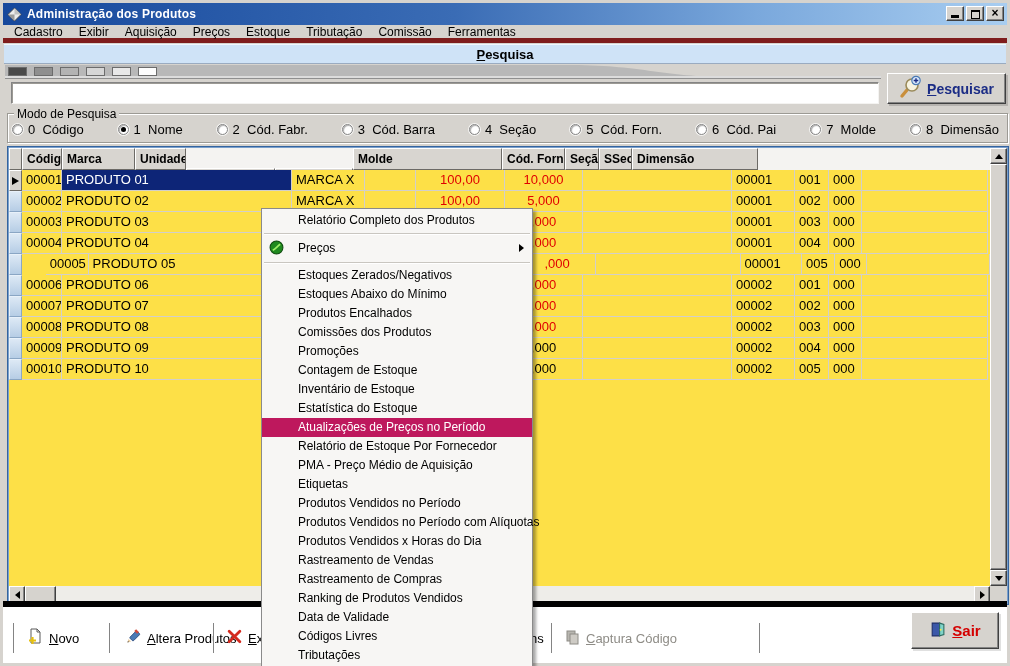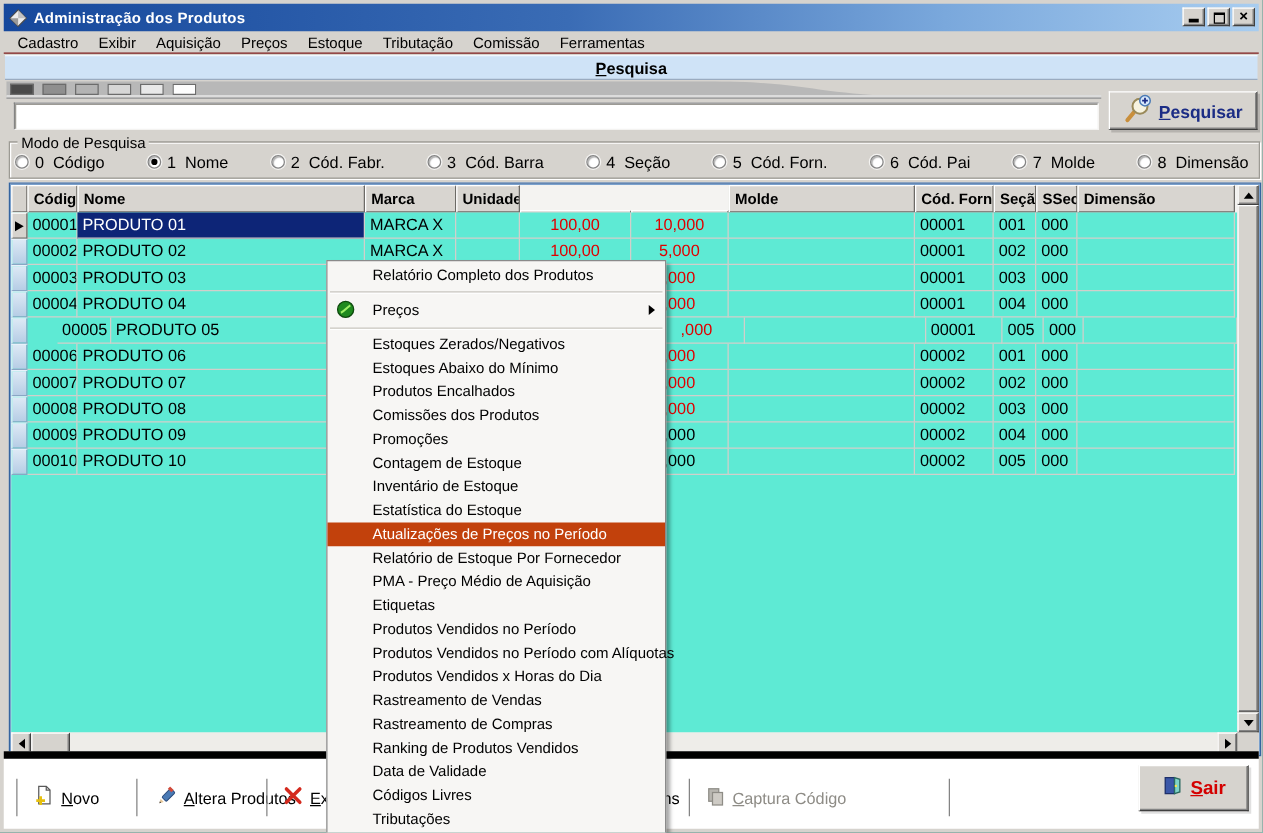--- a/index.html
+++ b/index.html
@@ -18,21 +18,21 @@
   .wbtn { width:18px; height:15px; background:#d6d3ce; border:1px solid;
     border-color:#fff #404040 #404040 #fff; box-shadow:inset -1px -1px 0 #848484;
     display:flex; align-items:flex-end; justify-content:center; cursor:default; }
   .g-min { width:8px; height:3px; background:#000; margin-bottom:2px; }
   .g-max { width:9px; height:9px; border:1px solid #000; border-top:2px solid #000; margin-bottom:1px; }
   .g-x { font-size:12px; font-weight:bold; line-height:13px; color:#000; }
 
   
   .menubar { position:absolute; left:0; top:22px; right:0; height:18px;
     display:flex; align-items:center; padding-left:3px; font-size:12px;
-    border-bottom:1px solid #7f1d1d; }
+    border-bottom:5px solid #7f1d1d; }
   .mb-item { padding:1px 8px; color:#000; }
 
   
   .searchhdr { position:absolute; left:1px; top:41px; right:1px; height:20px;
     background:#cfe3f7; border-top:1px solid #f2f7fd; border-bottom:1px solid #9aabc0;
     text-align:center; font-size:13px; font-weight:bold; line-height:19px; color:#000; }
   .accel::first-letter { text-decoration:underline; }
 
   
   .decor { position:absolute; left:2px; top:62px; width:885px; height:17px; }
@@ -67,21 +67,21 @@
 
   
   .grid { position:absolute; left:4px; top:143px; width:1002px; height:459px;
     border:1px solid #35649f; box-shadow:0 0 0 1px #7aa0cc inset; background:#f4f3f1; }
   .ghead { position:absolute; left:1px; top:1px; right:18px; height:22px; display:flex; }
   .hind { width:13px; background:#d6d3ce; border:1px solid; border-color:#fff #6c6a66 #6c6a66 #fff; }
   .hcell { background:#d8d5d0; border:1px solid; border-color:#fff #6c6a66 #6c6a66 #fff;
     font-size:12px; font-weight:bold; padding:3px 0 0 4px; color:#000;
     white-space:nowrap; overflow:hidden; }
   .hcell.red { color:#e00000;margin-top:20px; }
-  .gbody { position:absolute; left:1px; top:23px; right:18px; bottom:18px; background:#5eead4; }
+  .gbody { position:absolute; left:1px; top:23px; right:18px; bottom:18px; background:#fde047; }
   .grow { display:flex; height:21px; }
   .ind { width:13px; background:linear-gradient(#dde9f5,#b6cde5); border:1px solid #8aa6c4;
     border-top-color:#e8f1fa; border-left-color:#e8f1fa; display:flex; align-items:center;
     justify-content:center; }
   .ind.cur { background:#d6d3ce; border-color:#fff #6c6a66 #6c6a66 #fff; }
   .cell { border-right:1px solid #d2cfca; border-bottom:1px solid #d2cfca; font-size:13px;
     padding:2px 0 0 4px; color:#000; white-space:nowrap; overflow:hidden; }
   .cell.redv { color:#e00000; }
   .cell.selcell { background:#0d2577; color:#fff; }
   .tri-right { width:0; height:0; border-top:4px solid transparent;
@@ -101,21 +101,21 @@
     border-color:#fff #404040 #404040 #fff; box-shadow:inset -1px -1px 0 #848484; }
   .corner { position:absolute; right:1px; bottom:1px; width:17px; height:17px; background:#d6d3ce; }
 
   
   .ctxmenu { position:absolute; left:258px; top:205px; width:272px; z-index:50;
     background:#f7f6f4; border:1px solid #8a8a8a;
     box-shadow:3px 3px 3px rgba(0,0,0,.35); padding:2px 0 3px; }
   .mitem { position:relative; height:19px; line-height:19px; font-size:12px;
     padding-left:36px; color:#000; white-space:nowrap; }
   .mitem.tall { height:22px; line-height:22px; }
-  .mitem.hl { background:#c2410c; color:#fff; }
+  .mitem.hl { background:#be185d; color:#fff; }
   .mic { position:absolute; left:7px; top:3px; width:15px; height:15px; }
   .msub { position:absolute; right:8px; top:7px; border-left-color:currentColor;
     border-left-width:5px; border-top-width:4px; border-bottom-width:4px; }
   .msep { height:1px; background:#c9c6c0; margin:3px 2px; box-shadow:0 1px 0 #fff; }
 
   
   .toolbar { position:absolute; left:0; bottom:0; right:0; height:62px; background:#ffffff;
     border-top:6px solid #000000; }
   .tsep { position:absolute; top:16px; width:2px; height:30px;
     border-left:1px solid #848484; border-right:1px solid #fff; }
@@ -235,21 +235,20 @@
           <div class="rcirc"></div>
           <div class="rlab">8  Dimensão</div>
         </div>
       </div>
   </div>
 
   <div class="grid">
     <div class="ghead">
         <div class="hind"></div>
         <div class="hcell" style="width: 40px;">Código</div>
-        <div class="hcell" style="width: 230px;">Nome</div>
         <div class="hcell" style="width: 73px;">Marca</div>
         <div class="hcell" style="width: 51px;">Unidade</div>
         <div class="hcell red" style="width: 89px; text-align: center; padding-left: 0px;">Preço Venda</div>
         <div class="hcell red" style="width: 78px; text-align: center; padding-left: 0px;">Quantidade</div>
         <div class="hcell" style="width: 149px;">Molde</div>
         <div class="hcell" style="width: 63px;">Cód. Forn.</div>
         <div class="hcell" style="width: 34px;">Seção</div>
         <div class="hcell" style="width: 33px;">SSec</div>
         <div class="hcell" style="width: 126px;">Dimensão</div>
       </div>

